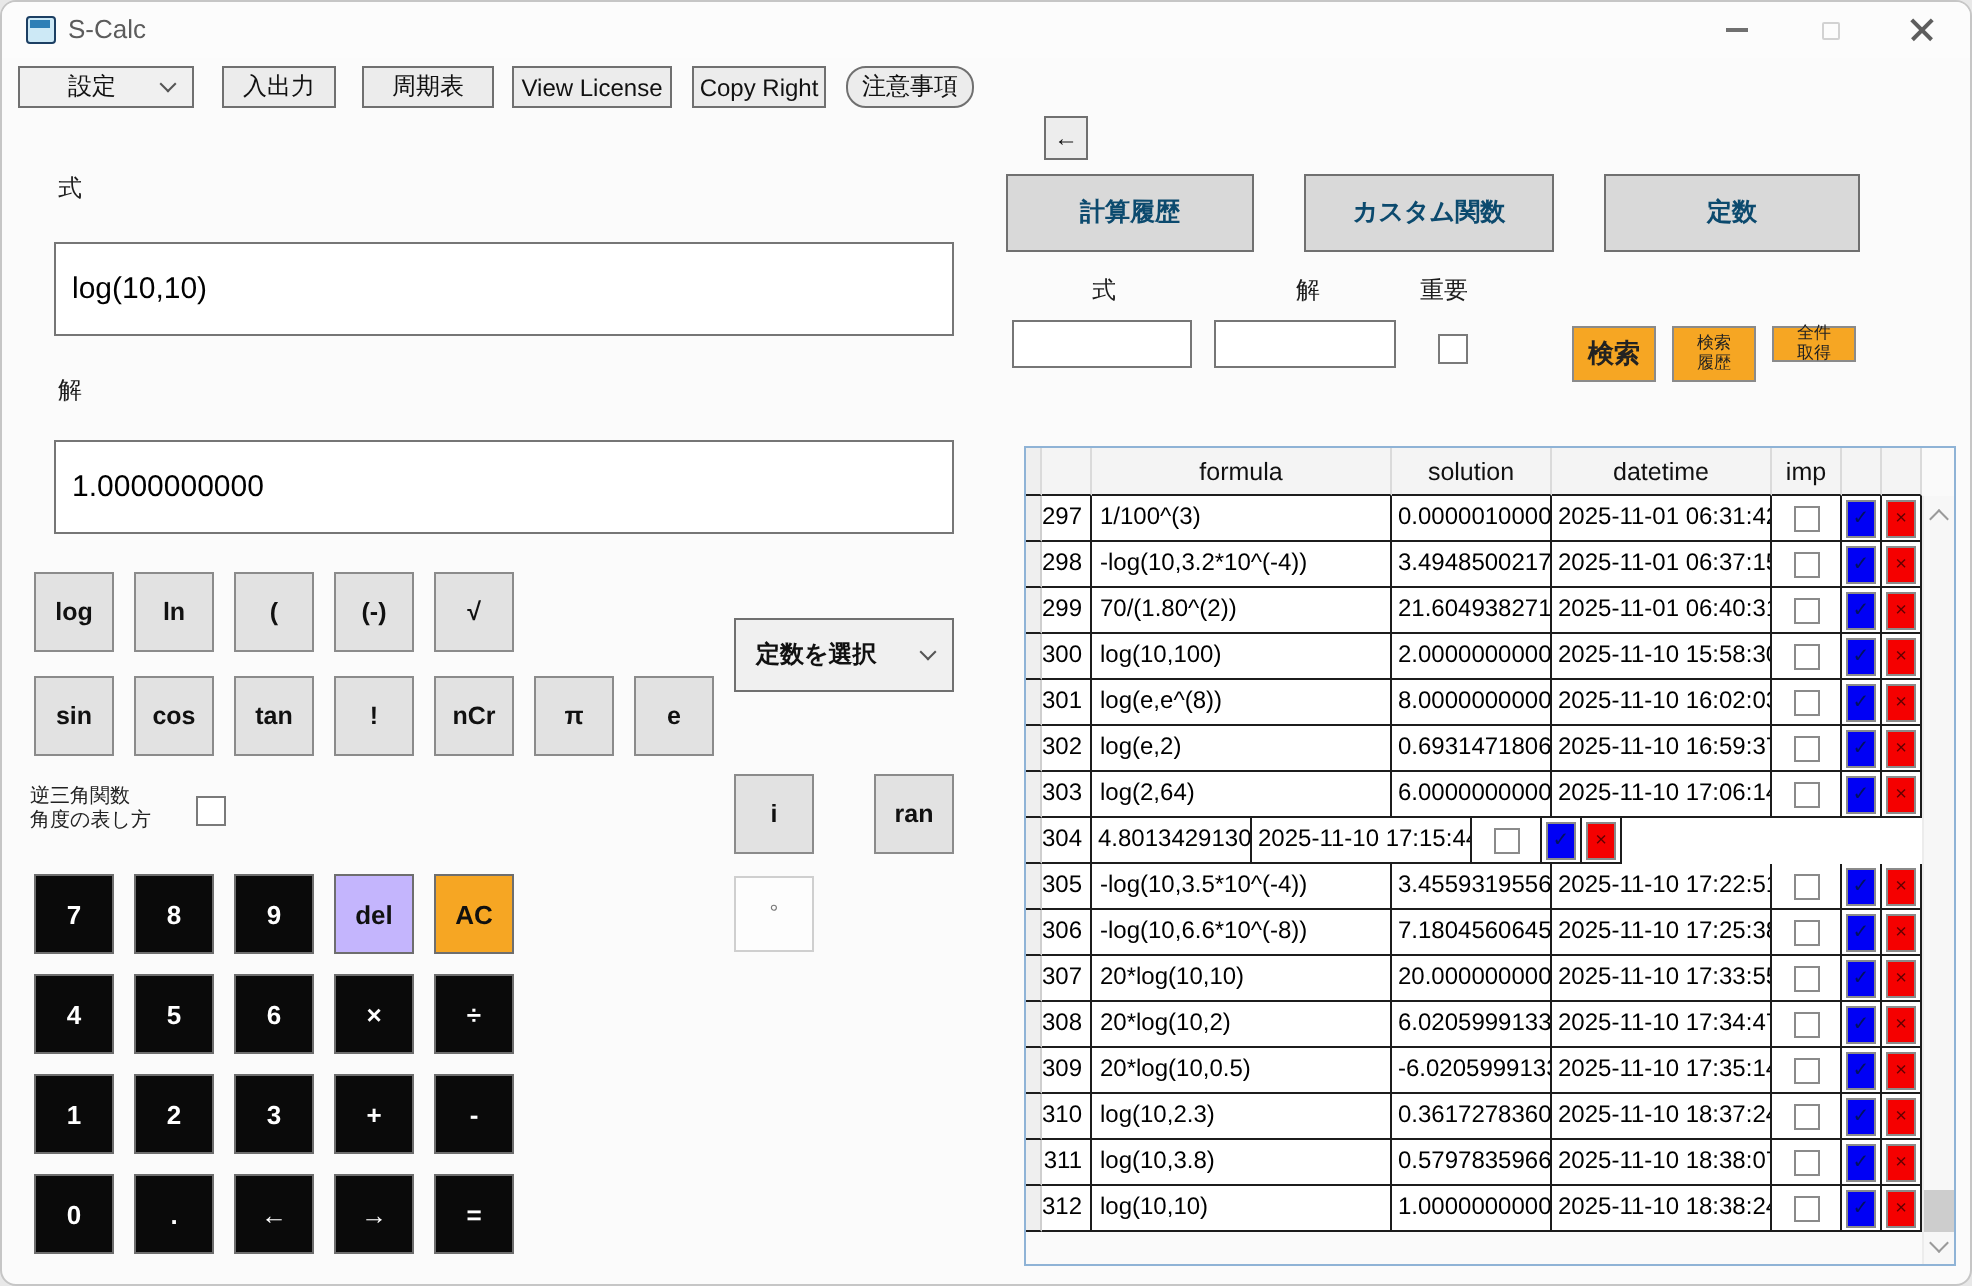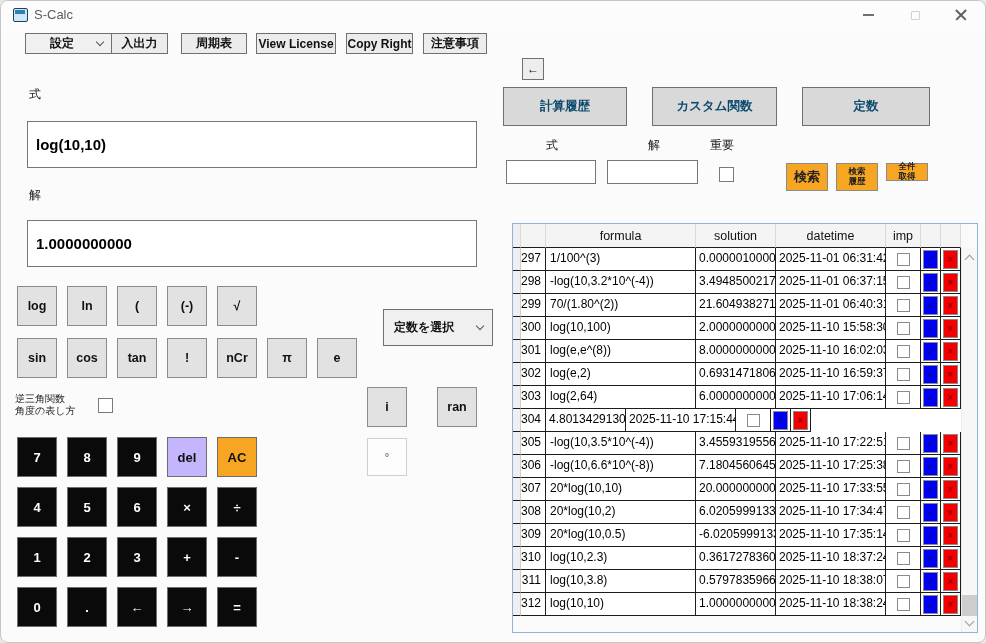--- a/index.html
+++ b/index.html
@@ -1,20 +1,20 @@
 <!DOCTYPE html>
 <html><head>
 <meta charset="utf-8">
 <style>
   * { margin:0; padding:0; box-sizing:border-box; }
   html,body { background:#e8e8e8; }
   body { font-family:"Liberation Sans","DejaVu Sans",sans-serif; }
   .win { position:relative; width:986px; height:643px; background:#fbfbfb;
-         border:1px solid #c6c6c6; border-radius:8px; overflow:hidden;padding-left:16px; }
-  .abs { position:absolute;font-weight:bold; }
+         border:1px solid #c6c6c6; border-radius:8px; overflow:hidden; }
+  .abs { position:absolute; }
 
   
   .titlebar { position:absolute; left:0; top:0; width:100%; height:28px; background:#fcfcfc; }
   .app-icon { position:absolute; left:12px; top:7px; width:15px; height:14px;
               border:1.5px solid #1c3f63; background:#cde9f6; border-radius:2px; }
   .app-icon::after{ content:""; position:absolute; left:1px; top:1px; width:10px; height:4px; background:#2e7fb6;}
   .win-title { position:absolute; left:33px; top:6px; font-size:13px; color:#5c5c5c; }
   .wc { position:absolute; top:0; width:46px; height:28px; display:flex; align-items:center; justify-content:center; }
   .wc-min{ right:94px; } .wc-max{ right:47px; } .wc-close{ right:1px; }
   .gl-min{ width:11px; height:1.5px; background:#707070; }
@@ -108,21 +108,21 @@
   </div>
 
   <div class="combo abs" style="left:8px;top:32px;width:88px;height:21px;">
     <span style="margin-right:14px;">設定</span>
     <span class="chev"></span>
   </div>
   <button class="btn abs" style="left:110px;top:32px;width:57px;height:21px;">入出力</button>
   <button class="btn abs" style="left:180px;top:32px;width:66px;height:21px;">周期表</button>
   <button class="btn abs" style="left:255px;top:32px;width:80px;height:21px;">View License</button>
   <button class="btn abs" style="left:345px;top:32px;width:67px;height:21px;">Copy Right</button>
-  <button class="btn abs" style="left:422px;top:32px;width:64px;height:21px;">注意事項</button>
+  <button class="btn abs" style="left:422px;top:32px;width:64px;height:21px;border-radius:10px;">注意事項</button>
 
   <div class="lbl" style="left:28px;top:85px;">式</div>
   <input class="tbox abs" style="left: 26px; top: 120px; width: 450px; height: 47px; font-size: 15px; padding-left: 8px;" value="log(10,10)">
   <div class="lbl" style="left:28px;top:186px;">解</div>
   <input class="tbox abs" style="left: 26px; top: 219px; width: 450px; height: 47px; font-size: 15px; padding-left: 8px;" value="1.0000000000">
 
   <div class="keygrid" style="left:16px;top:285px;grid-template-columns:repeat(5,40px);">
       <button class="fnkey">log</button>
       <button class="fnkey">ln</button>
       <button class="fnkey">(</button>

